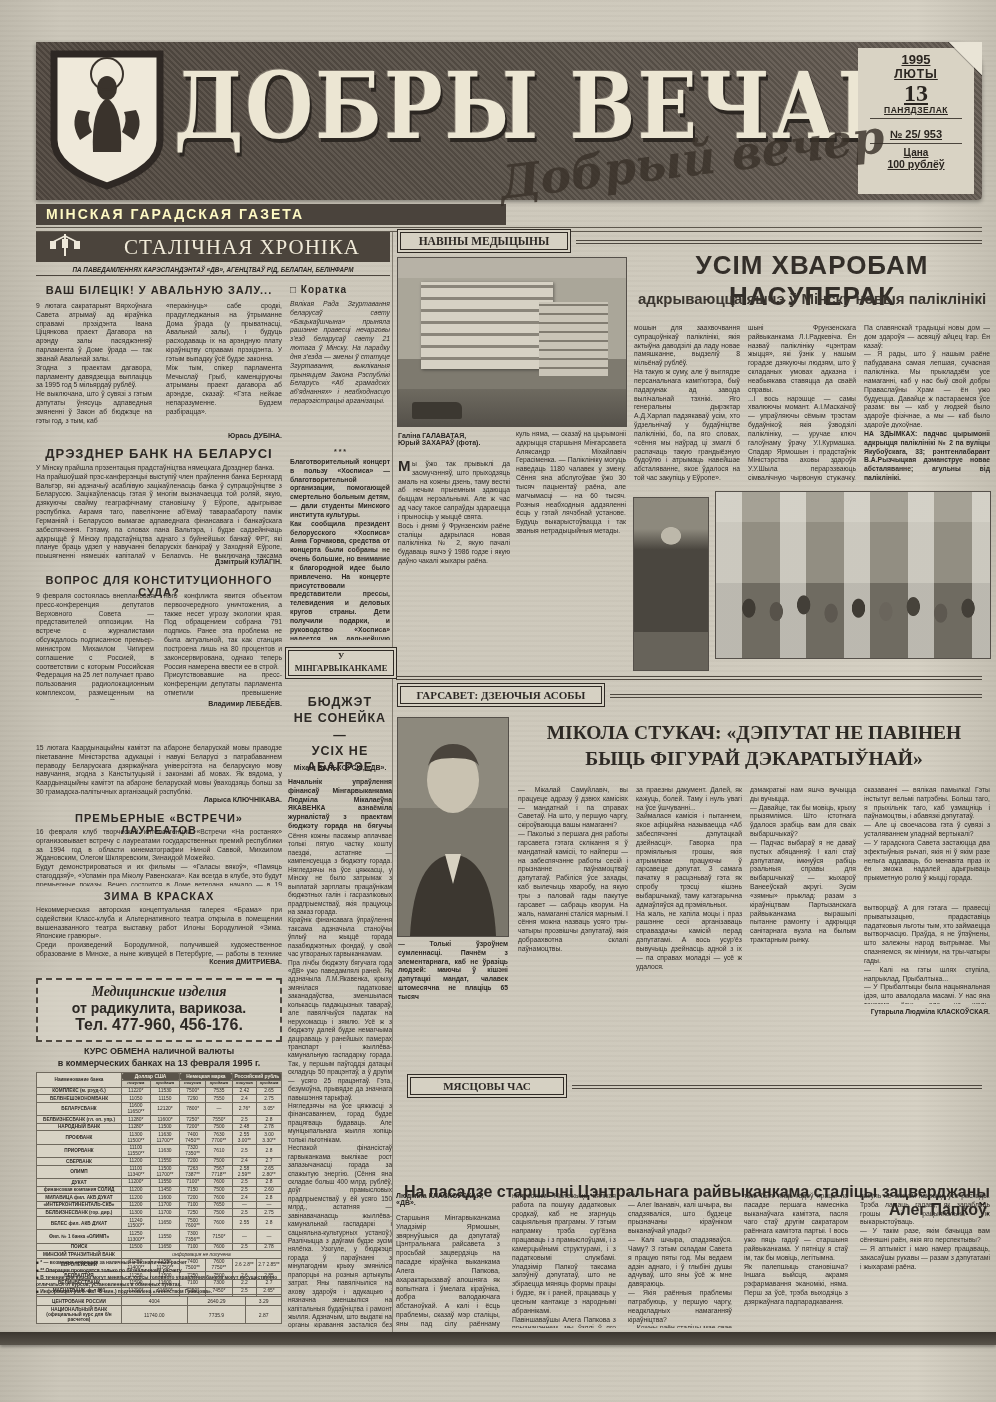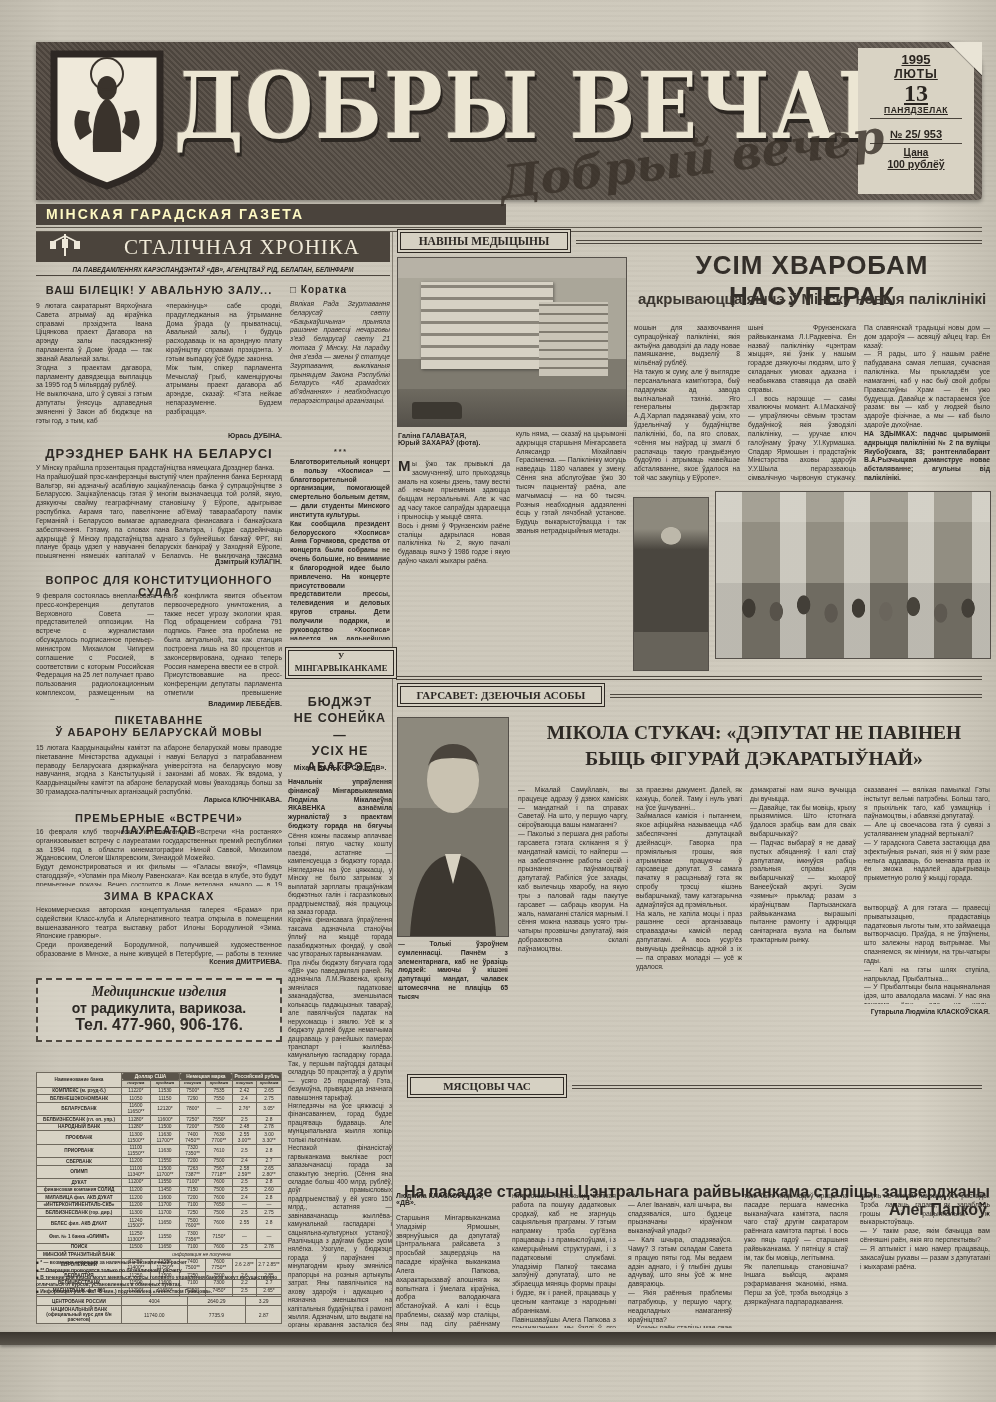--- a/index.html
+++ b/index.html
@@ -176,22 +176,20 @@
 Пан Вальтэр паведаміў пра маючы адбыцца ў Мінску семінар для беларускіх банкіраў па тэмах, якія з'яўляюцца для іх параўнальна новымі.</div>
   <div class="abs author" style="left:36px;top:558px;width:246px;">Дзмітрый КУЛАГІН.</div>
 
   <div class="abs h1s" style="left:36px;top:574px;width:246px;font-size:11px;">ВОПРОС ДЛЯ КОНСТИТУЦИОННОГО СУДА?</div>
   <div class="abs col" style="left:36px;top:592px;width:118px;height:108px;">9 февраля состоялась внеплановая пресс-конференция депутатов Верховного Совета — представителей оппозиции. На встрече с журналистами обсуждалось подписанное премьер-министром Михаилом Чигирем соглашение с Россией, в соответствии с которым Российская Федерация на 25 лет получает право пользования радиолокационным комплексом, размещенным на территории Беларуси. По замыслам военных, этот комплекс должен контролировать западный регион и выполнять функции пункта предупреждения России в случае ракетного удара.
 Подняли этот вопрос жители Клецкого района, обратившиеся к президенту и в Верховный Совет с письмом-требованием о ликвидации станции, которая в случае возникновения воен-</div>
   <div class="abs col" style="left:164px;top:592px;width:118px;height:108px;">ного конфликта явится объектом первоочередного уничтожения, а также несет угрозу экологии края. Под обращением собрана 791 подпись. Ранее эта проблема не была актуальной, так как станция построена лишь на 80 процентов и законсервирована, однако теперь Россия намерена ввести ее в строй.
 Присутствовавшие на пресс-конференции депутаты парламента отметили превышение правительством его полномочий и, следовательно, незаконность подписанного договора. Причем, по словам выступавших, в Верховном Совете о подписании этих соглашений узнали случайно, из письма.</div>
   <div class="abs author" style="left:36px;top:700px;width:246px;">Владимир ЛЕБЕДЕВ.</div>
 
-  <div class="abs h1s" style="left:36px;top:714px;width:246px;font-size:11px;white-space:pre-line;">ПІКЕТАВАННЕ
-Ў АБАРОНУ БЕЛАРУСКАЙ МОВЫ</div>
   <div class="abs col" style="left:36px;top:744px;width:246px;height:52px;">15 лютага Каардынацыйны камітэт па абароне беларускай мовы праводзе пікетаванне Міністэрства адукацыі і навукі Беларусі з патрабаваннем пераводу Беларускага дзяржаўнага універсітэта на беларускую мову навучання, згодна з Канстытуцыяй і законамі аб мовах. Як вядома, у Каардынацыйны камітэт па абароне беларускай мовы ўваходзяць больш за 30 грамадска-палітычных арганізацый рэспублікі.</div>
   <div class="abs author" style="left:36px;top:796px;width:246px;">Ларыса КЛЮЧНІКАВА.</div>
 
   <div class="abs h1s" style="left:36px;top:812px;width:246px;font-size:11px;">ПРЕМЬЕРНЫЕ «ВСТРЕЧИ» ЛАУРЕАТОВ</div>
   <div class="abs col" style="left:36px;top:828px;width:246px;height:58px;">16 февраля клуб творческой интеллигенции «Встречи «На ростанях» организовывает встречу с лауреатами государственных премий республики за 1994 год в области кинематографии Ниной Саввой, Михаилом Ждановским, Олегом Шкляревским, Зинаидой Можейко.
 Будут демонстрироваться и их фильмы — «Галасы вякоў», «Памяць стагоддзяў», «Успамін пра Міколу Равенскага». Как всегда в клубе, это будут премьерные показы. Вечер состоится в Доме ветерана, начало — в 19 часов.</div>
 
   <div class="abs h1s" style="left:36px;top:890px;width:246px;font-size:11px;">ЗИМА В КРАСКАХ</div>
   <div class="abs col" style="left:36px;top:906px;width:246px;height:52px;">Некоммерческая авторская концептуальная галерея «Брама» при содействии Класс-клуба и Альтернативного театра открыла в помещении вышеназванного театра выставку работ Илоны Бородулиной «Зима. Японские гравюры».
 Среди произведений Бородулиной, получившей художественное образование в Минске, а ныне живущей в Петербурге, — работы в технике холодного батика: живописные полотна, графические листы.</div>
@@ -199,23 +197,27 @@
 
   <div class="abs h1s" style="left:290px;top:284px;width:100px;font-size:10px;text-align:left;">□ Коратка</div>
   <div class="abs col coli" style="left:290px;top:300px;width:100px;height:146px;">Вялікая Рада Згуртавання беларусаў свету «Бацькаўшчына» прыняла рашэнне правесці нечарговы з'езд беларусаў свету 21 лютага ў Мінску. На парадку дня з'езда — змены ў статуце Згуртавання, выкліканыя прыняццем Закона Рэспублікі Беларусь «Аб грамадскіх аб'яднаннях» і неабходнасцю перарэгістрацыі арганізацыі.</div>
   <div class="abs colb" style="left:290px;top:448px;width:100px;font-size:7px;text-align:center;">* * *</div>
   <div class="abs col colb" style="left:290px;top:458px;width:100px;height:182px;">Благотворительный концерт в пользу «Хосписа» — благотворительной организации, помогающей смертельно больным детям, — дали студенты Минского института культуры.
 Как сообщила президент белорусского «Хосписа» Анна Горчакова, средства от концерта были собраны не очень большие, но внимание к благородной идее было привлечено. На концерте присутствовали представители прессы, телевидения и деловых кругов страны. Дети получили подарки, и руководство «Хосписа» надеется на дальнейшую поддержку идеи всем обществом.</div>
 
   <div class="abs adbox">
     <div class="a1">Медицинские изделия</div>
     <div class="a2">от радикулита, варикоза.</div>
-    <div class="a3">Тел. 477-960, 906-176.</div>
+    <div class="a3">Тел. 477-960, 456-176.</div>
   </div>
 
+  <div class="abs tbltitle">
+    <div>КУРС ОБМЕНА наличной валюты</div>
+    <div>в коммерческих банках на 13 февраля 1995 г.</div>
+  </div>
   <table class="abs banktbl">
     <thead>
       <tr>
         <th rowspan="2" class="bname">Наименование банка</th>
         <th colspan="2" class="cur">Доллар США</th>
         <th colspan="2" class="cur">Немецкая марка</th>
         <th colspan="2" class="cur">Российский рубль</th>
       </tr>
       <tr>
         <th class="sub">покупка</th>

